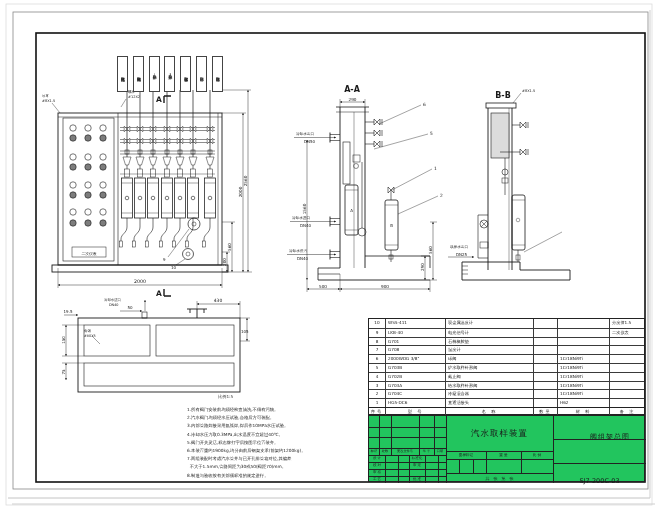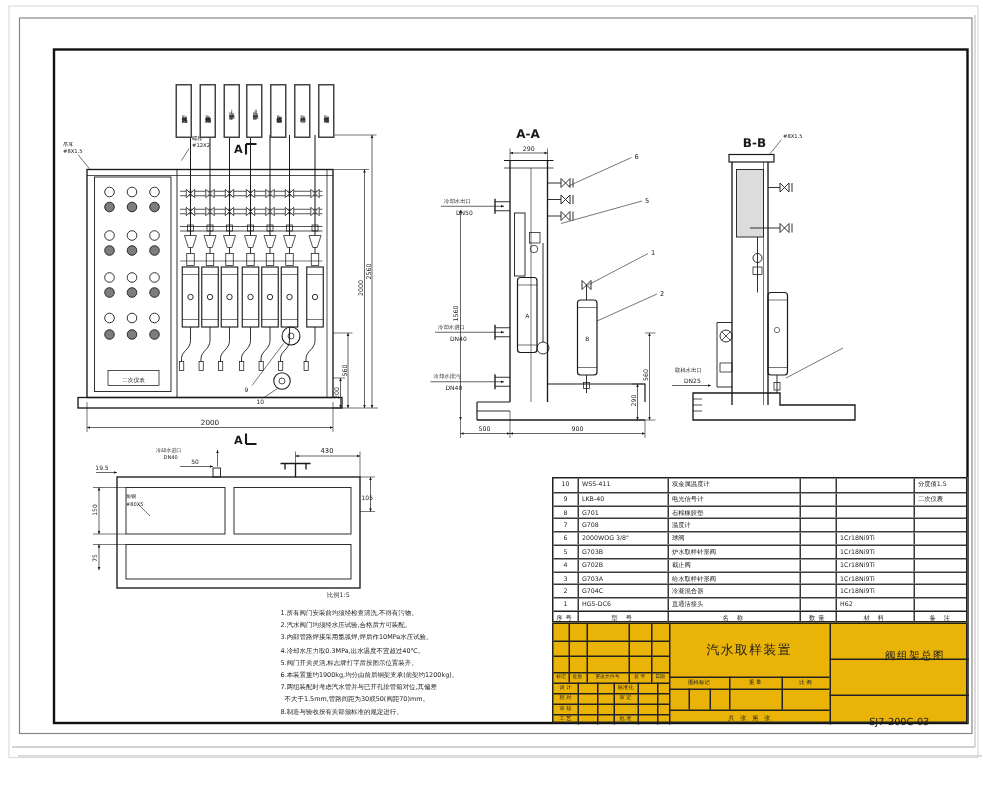--- a/index.html
+++ b/index.html
@@ -25,21 +25,21 @@
           border-top:0.5px solid #3a3a3a;box-sizing:border-box;}
   .pt-row:first-child{border-top:none;}
   .pt-row.hdr{border-top:0.9px solid #222;}
   .pt-cell{border-left:0.5px solid #3a3a3a;font-size:4.2px;line-height:8.2px;overflow:hidden;
            white-space:nowrap;padding-left:2px;box-sizing:border-box;color:#222;}
   .pt-cell:first-child{border-left:none;padding-left:0;text-align:center;}
   .pt-cell.c3{text-align:center;padding-left:0;}
   .hdr .pt-cell{text-align:center;padding-left:0;letter-spacing:2px;}
   
   #title-block{position:absolute;left:368px;top:415px;width:277px;height:67px;
-               border:1px solid #222;box-sizing:border-box;background:#eab308;}
+               border:1px solid #222;box-sizing:border-box;background:#22c55e;}
   #title-block .hl{position:absolute;height:0.6px;background:#222;}
   #title-block .vl{position:absolute;width:0.6px;background:#222;}
   .tb-text{position:absolute;display:flex;align-items:center;justify-content:center;
            color:#1a1a1a;overflow:hidden;white-space:nowrap;}
   .tb-small{position:absolute;font-size:3.3px;line-height:6.8px;display:flex;align-items:center;
             justify-content:center;color:#222;overflow:hidden;white-space:nowrap;}
 </style>
 </head>
 <body>
 

